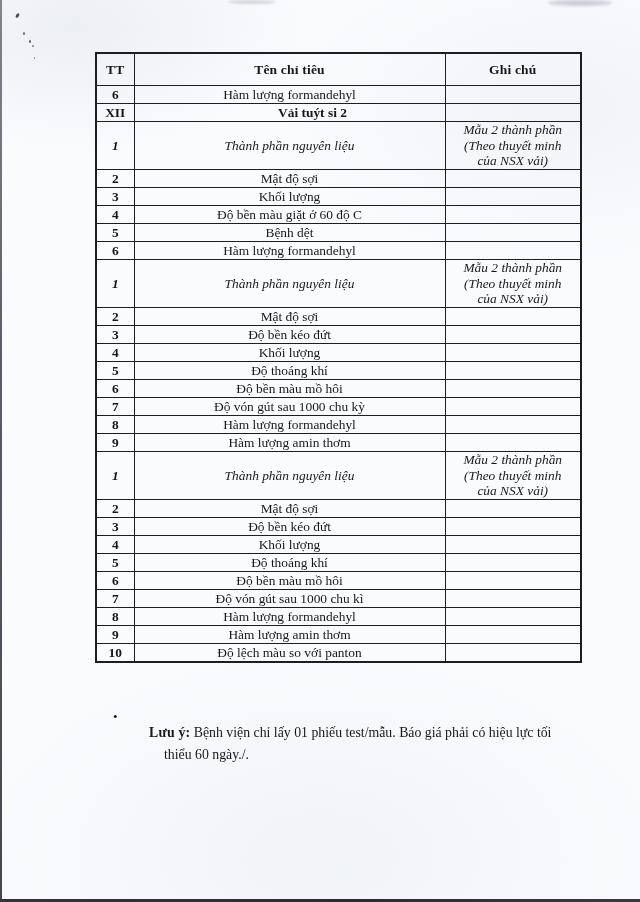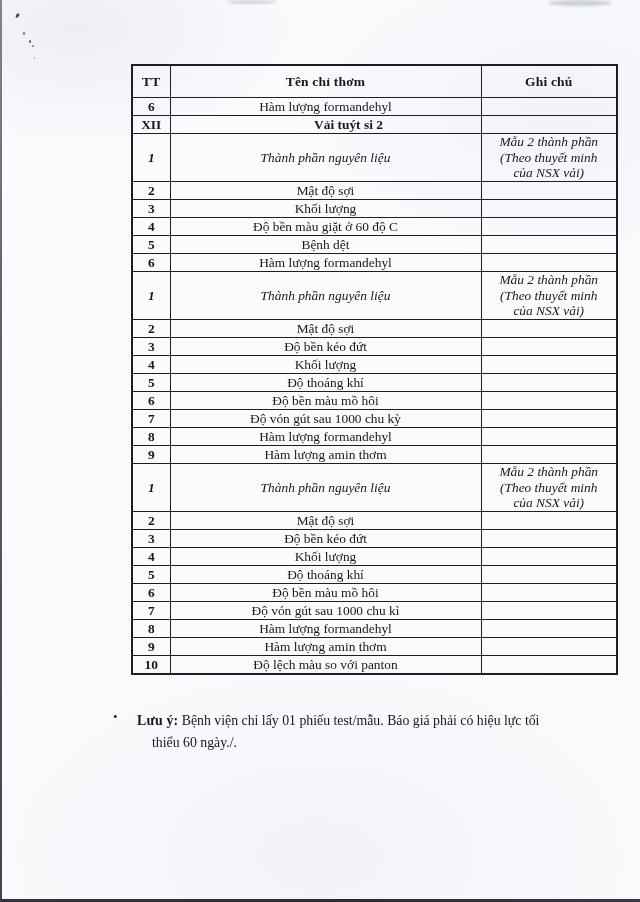--- a/index.html
+++ b/index.html
@@ -38,26 +38,25 @@
   }
   .speck { position: absolute; background: #55555e; border-radius: 50%; }
   .speck.s1 { left: 16px; top: 13px; width: 3px; height: 5px; transform: rotate(32deg); background:#4a4a52; }
   .speck.s2 { left: 23px; top: 32px; width: 2px; height: 3px; background:#6a6a72; }
   .speck.s3 { left: 29px; top: 40px; width: 2px; height: 3px; background:#5c5c64; }
   .speck.s4 { left: 32px; top: 45px; width: 2px; height: 2px; background:#82828a; }
   .speck.s5 { left: 34px; top: 57px; width: 1px; height: 2px; background:#8e8e96; }
 
   
   table.criteria {
-    position: absolute; left: 95px; top: 64px;
+    position: absolute; left: 95px; top: 52px;
     width: 487px;
     border-collapse: collapse;
     table-layout: fixed;
     border: 2px solid #1d1d24;
-    margin-left: 36px;
   }
   table.criteria col.c-tt   { width: 38px; }
   table.criteria col.c-name { width: 311px; }
   table.criteria col.c-note { width: 136px; }
   table.criteria th, table.criteria td {
     border: 1px solid #1d1d24;
     text-align: center;
     vertical-align: middle;
     padding: 0 2px;
     overflow: hidden;
@@ -82,21 +81,21 @@
   .note {
     position: absolute; left: 113px; top: 706px; width: 502px;
     display: flex; align-items: flex-start;
     font-size: 13.8px; line-height: 1.62;
   }
   .note .bullet {
     width: 20px; flex: 0 0 20px;
     font-size: 13px; line-height: 1.7;
   }
   .note p {
-    margin: 4px;
+    margin: 16px;
     padding-left: 15px;
     text-indent: -15px;
     white-space: pre-line;
   }
   .note b { letter-spacing: .2px; }
 </style>
 </head>
 <body>
 
 <div class="page">
@@ -113,21 +112,21 @@
 
   <table class="criteria">
     <colgroup>
       <col class="c-tt">
       <col class="c-name">
       <col class="c-note">
     </colgroup>
     <thead>
       <tr>
         <th>TT</th>
-        <th>Tên chỉ thơm</th>
+        <th>Tên chỉ tiêu</th>
         <th>Ghi chú</th>
       </tr>
     </thead>
     <tbody>
         <tr class="row-item">
           <td class="cell-tt">6</td>
           <td class="cell-name">Hàm lượng formandehyl</td>
           <td class="cell-note"></td>
         </tr>
         <tr class="row-section">

